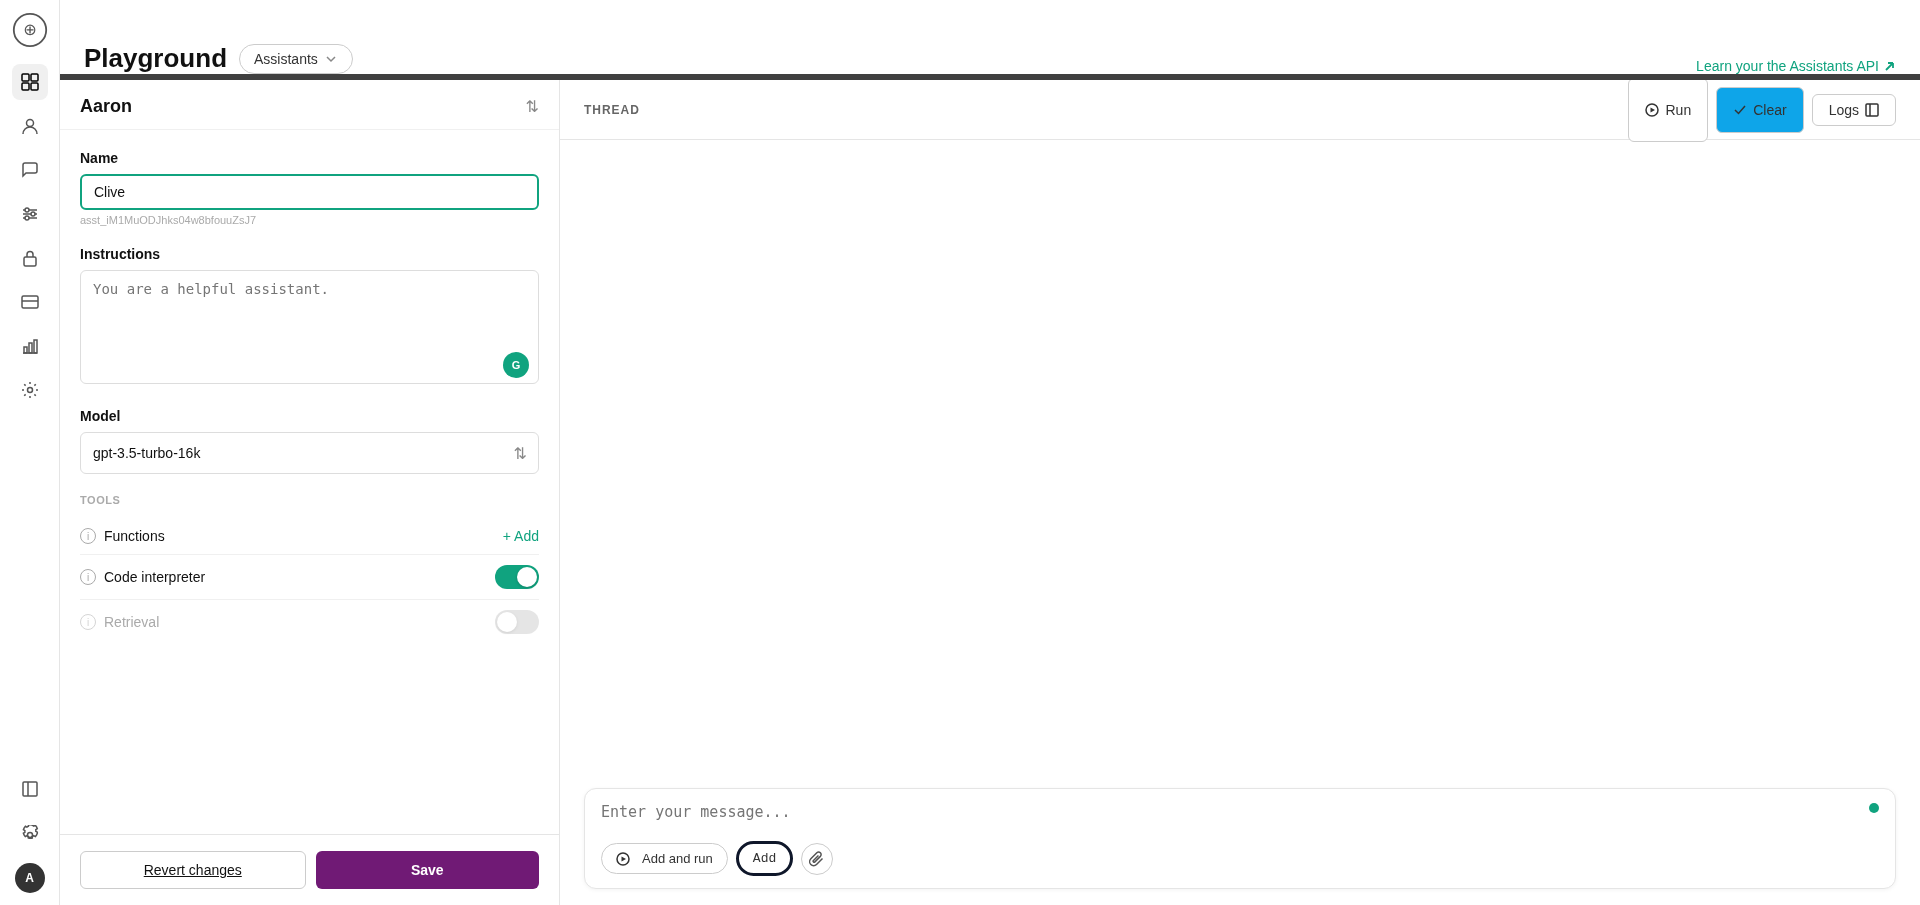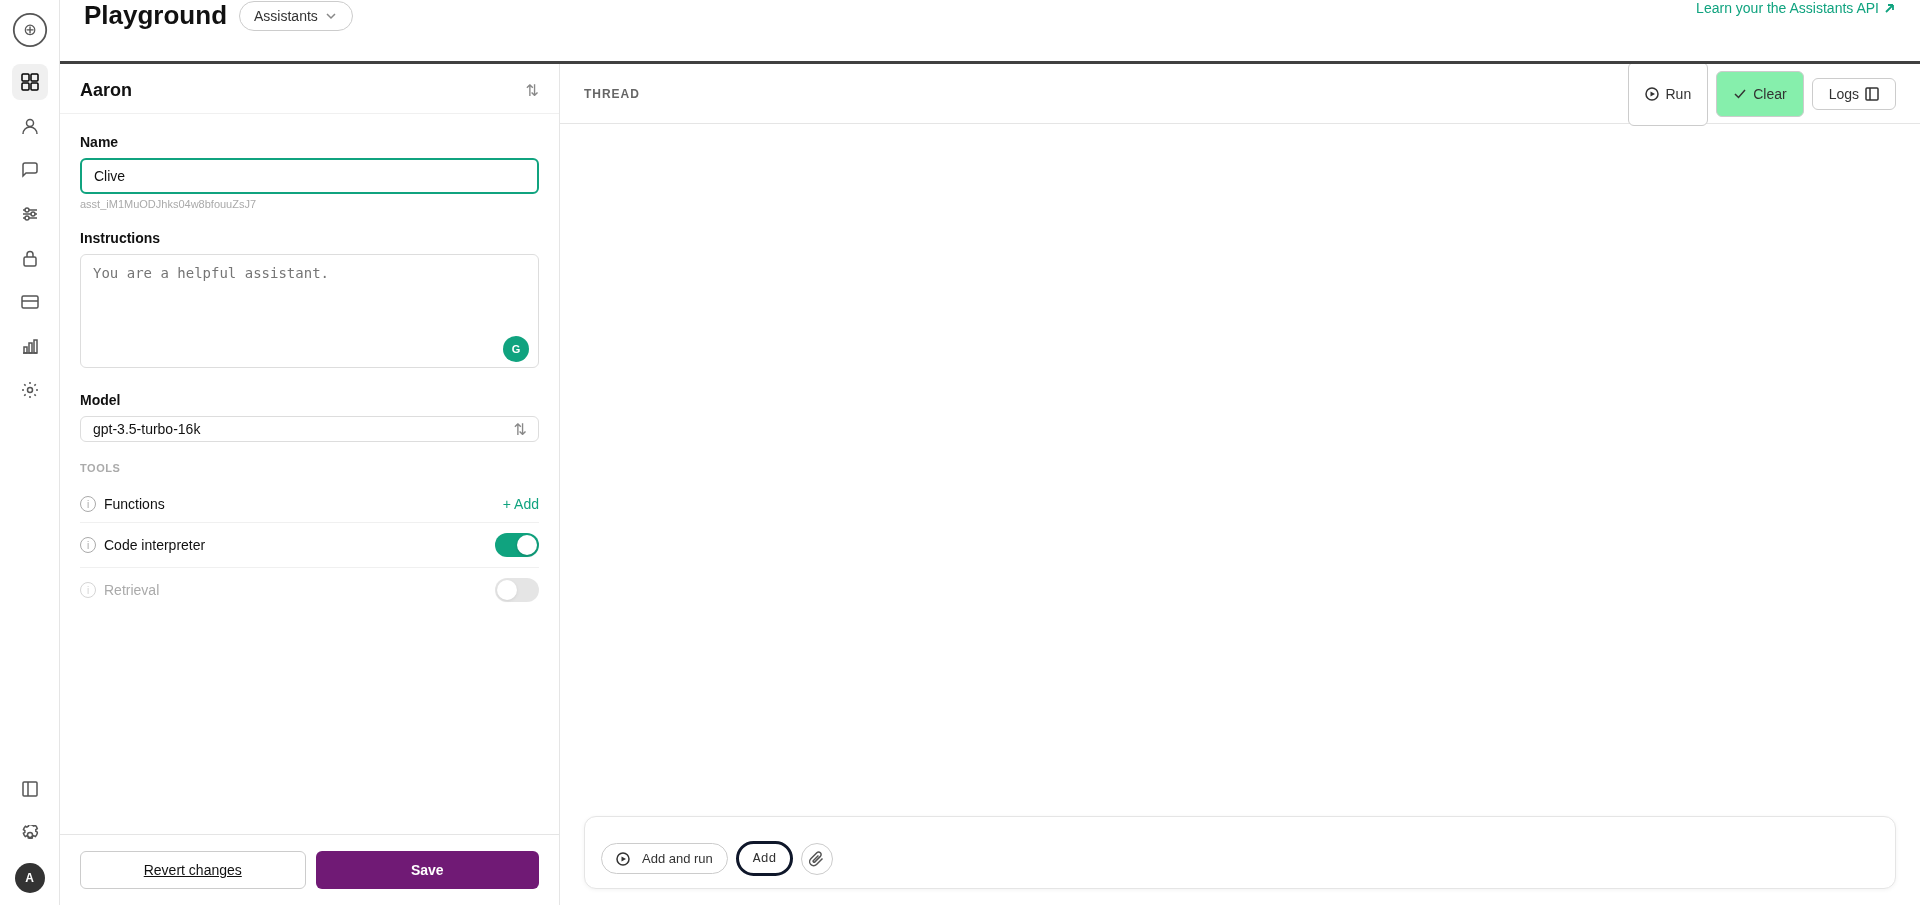--- a/index.html
+++ b/index.html
@@ -44,24 +44,24 @@
     .main-content {
       flex: 1;
       display: flex;
       flex-direction: column;
       overflow: hidden;
     }
 
     
     .top-header {
       display: flex;
-      align-items: flex-start;
+      align-items: flex-end;
       padding: 0 24px;
-      height: 64px;
-      border-bottom: 3px solid #404040;
+      height: 80px;
+      border-bottom: 6px solid #404040;
       justify-content: space-between;
     }
     .top-header-left {
       display: flex; align-items: center; gap: 12px;
     }
     .page-title {
       font-size: 26px;
       font-weight: 700;
       color: #111;
     }
@@ -180,21 +180,21 @@
       width: 26px; height: 26px;
       background: #10a37f;
       border-radius: 50%;
       display: flex; align-items: center; justify-content: center;
       color: #fff;
       font-size: 11px;
       font-weight: 700;
     }
     .form-select {
       width: 100%;
-      padding: 4px 12px;
+      padding: 12px 12px;
       border: 1px solid #ddd;
       border-radius: 6px;
       font-size: 14px;
       color: #111;
       background: #fff;
       appearance: none;
       cursor: pointer;
       outline: none;
     }
     .select-wrapper {
@@ -347,21 +347,21 @@
       font-size: 14px;
       cursor: pointer;
       color: #333;
       font-weight: 500;
     }
     .btn-clear {
       display: flex; align-items: center; gap: 6px;
       padding: 14px 16px;
       border: 1px solid #ccc;
       border-radius: 6px;
-      background: #86efac;
+      background: #0ea5e9;
       font-size: 14px;
       cursor: pointer;
       color: #333;
       font-weight: 500;
     }
     .btn-logs {
       display: flex; align-items: center; gap: 6px;
       padding: 7px 16px;
       border: 1px solid #ccc;
       border-radius: 6px;
@@ -652,20 +652,24 @@
             </svg>
           </button>
         </div>
       </div>
 
       <div class="thread-body">
         
       </div>
 
       <div class="message-input-area">
+        <div style="display:flex; align-items:flex-start;">
+          <textarea class="message-input" placeholder="Enter your message..." style=""></textarea>
+          <div class="green-dot"></div>
+        </div>
         <div class="message-input-footer">
           <button class="btn-add-run">
             <svg width="14" height="14" viewBox="0 0 14 14" fill="none" stroke="currentColor" stroke-width="1.5">
               <circle cx="7" cy="7" r="6"></circle>
               <polygon points="5.5,4.5 10,7 5.5,9.5" fill="currentColor" stroke="none"></polygon>
             </svg>
             <span>Add and run</span>
           </button>
           <button class="btn-add">
             <span>Add</span>

